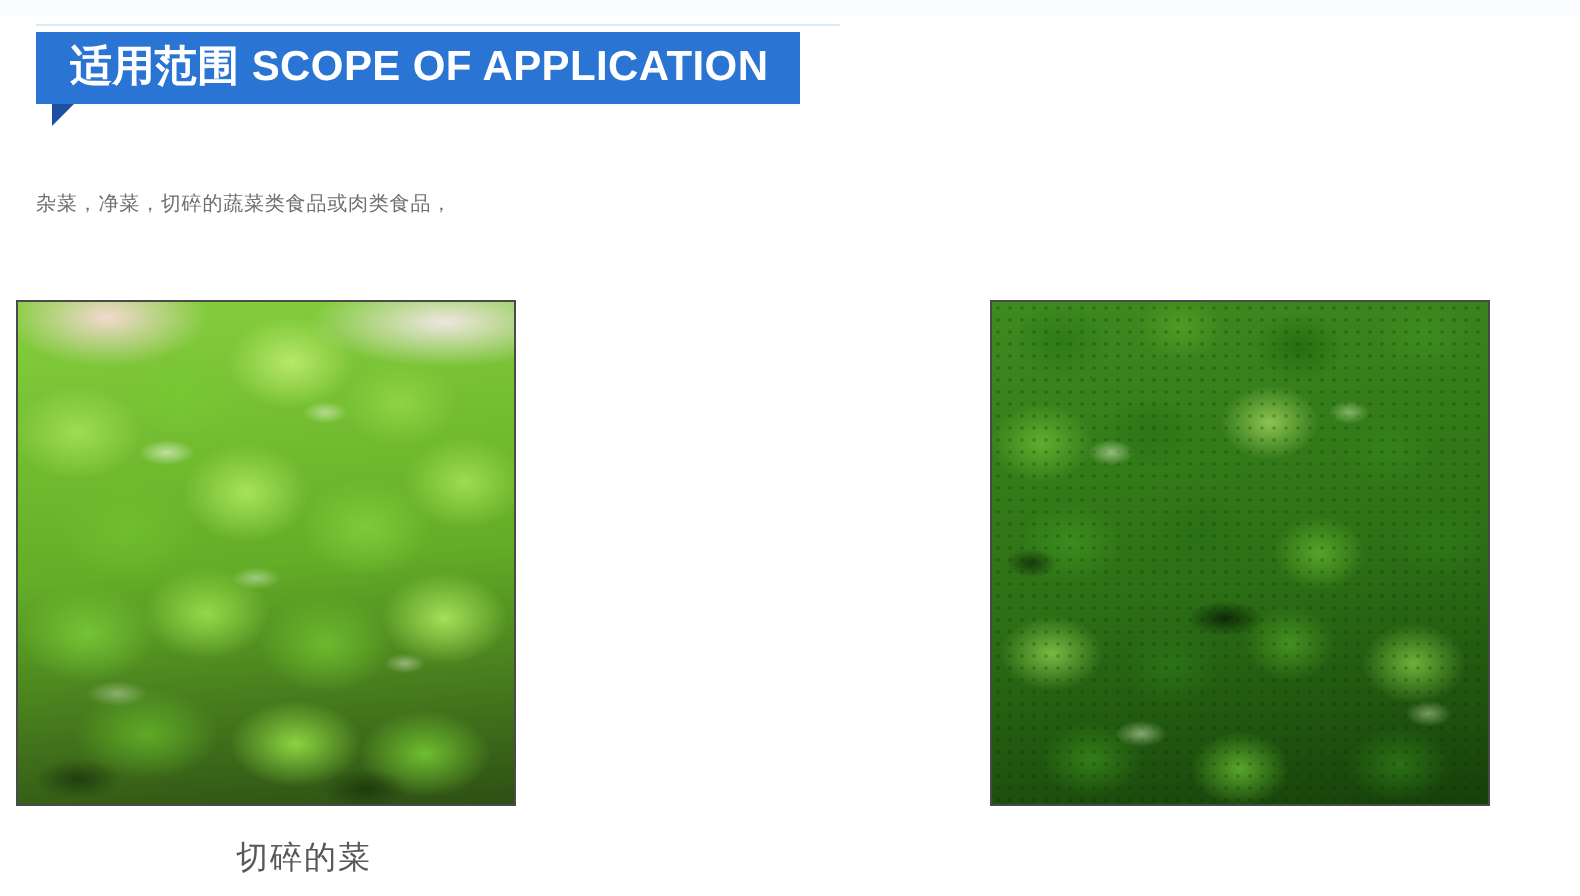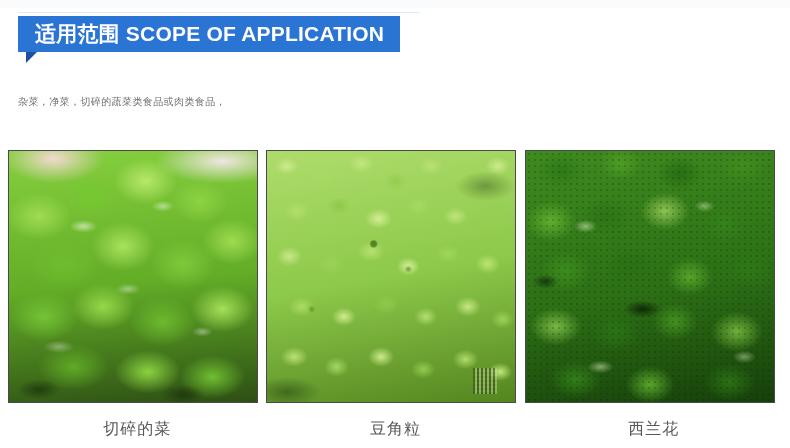--- a/index.html
+++ b/index.html
@@ -259,28 +259,20 @@
 
 <div class="gallery">
 
   <figure class="figure">
     <div class="photo">
       <div class="photo-inner ph-lettuce"></div>
     </div>
     <figcaption class="caption">切碎的菜</figcaption>
   </figure>
 
-  <figure class="figure">
-    <div class="photo">
-      <div class="photo-inner ph-beans"></div>
-      <div class="watermark"></div>
-    </div>
-    <figcaption class="caption">豆角粒</figcaption>
-  </figure>
 
   <figure class="figure">
     <div class="photo">
       <div class="photo-inner ph-broccoli"></div>
     </div>
-    <figcaption class="caption">西兰花</figcaption>
   </figure>
 
 </div>
 
 </body></html>

